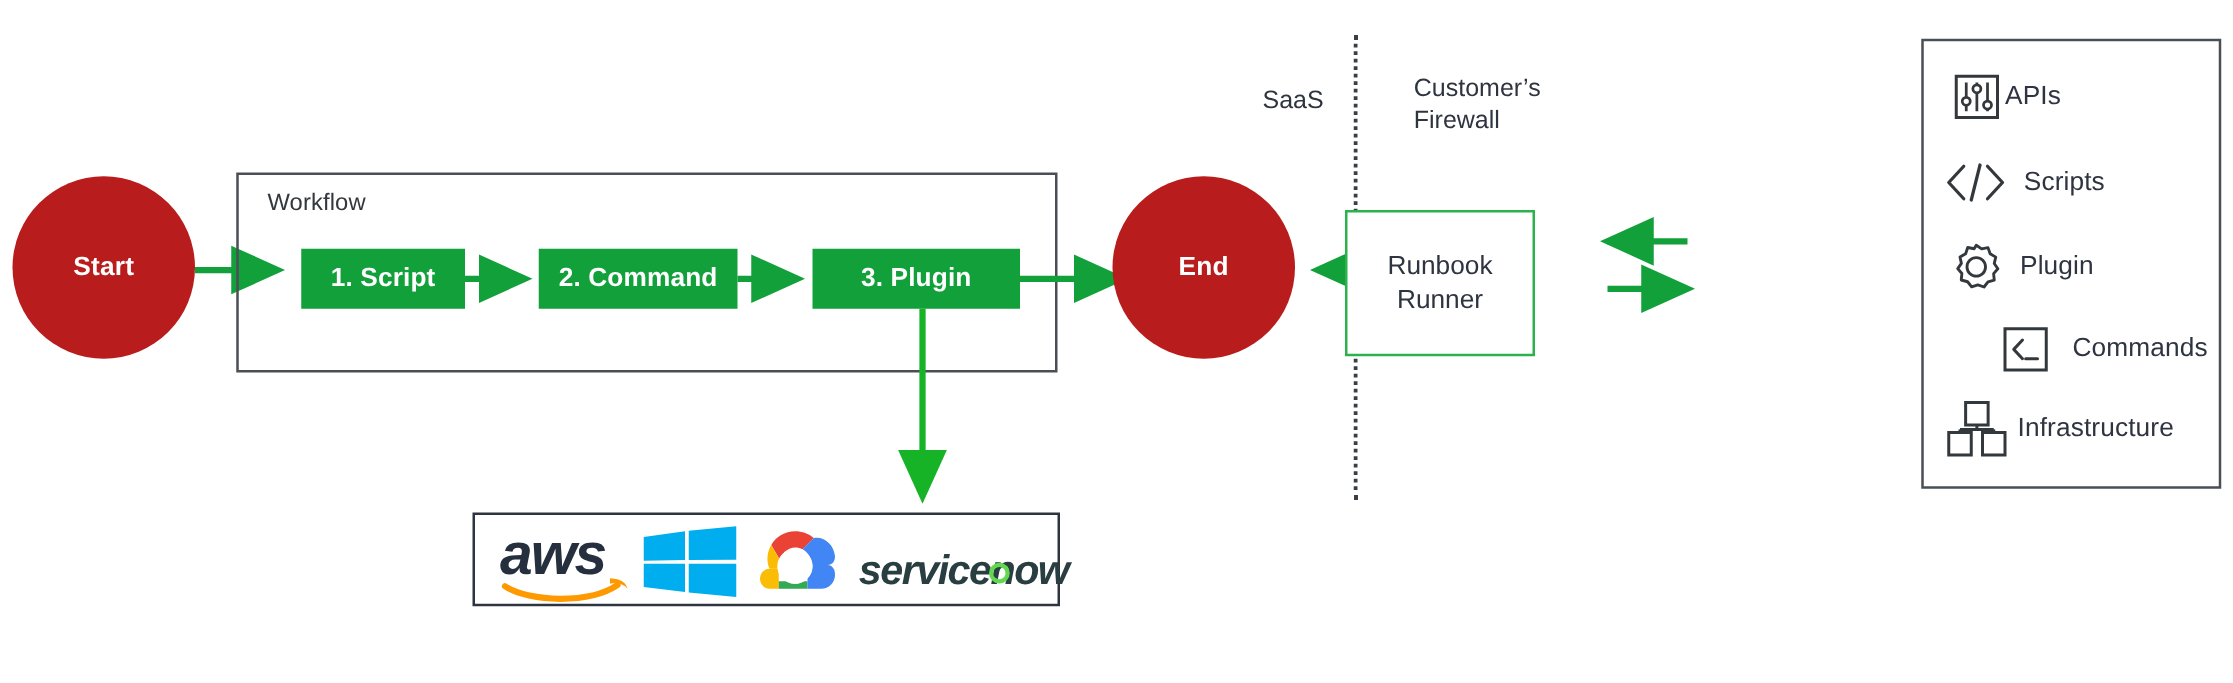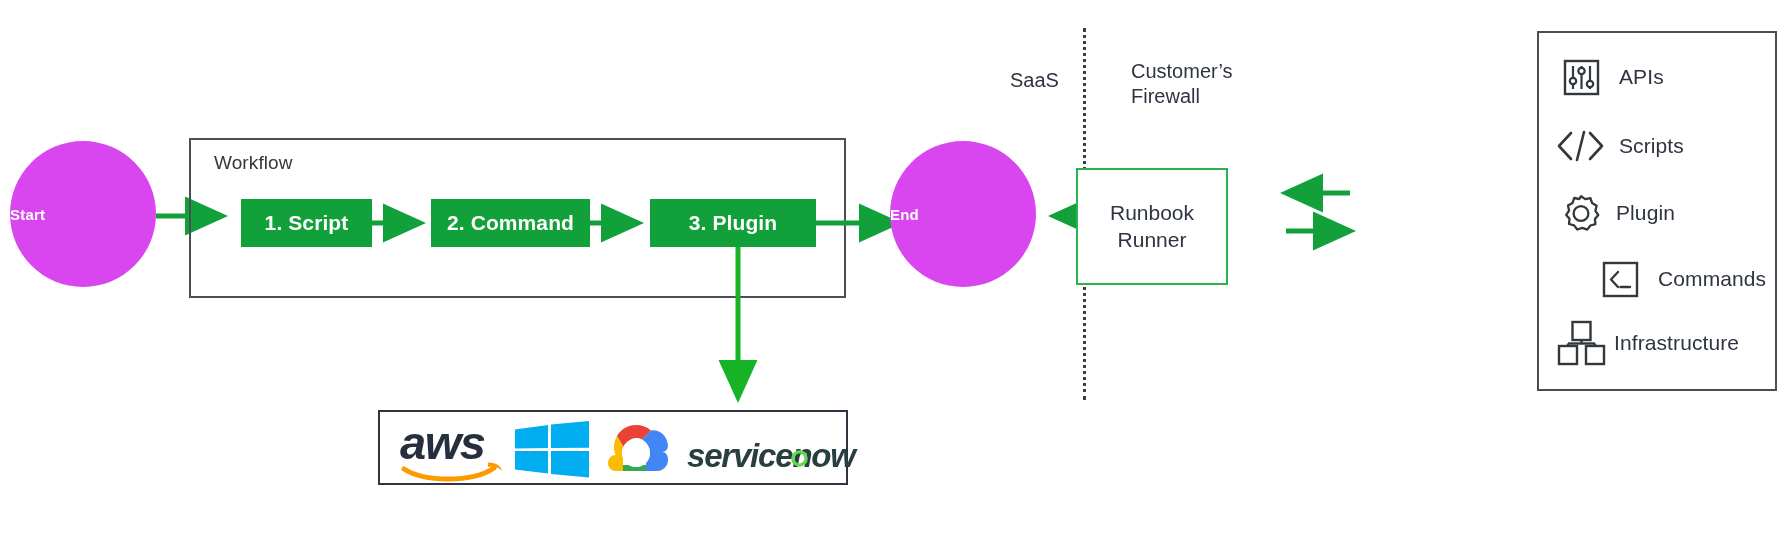--- a/index.html
+++ b/index.html
@@ -5,23 +5,23 @@
   html,body{margin:0;padding:0;background:#ffffff;}
   body{width:1786px;height:546px;position:relative;overflow:hidden;
        font-family:"Liberation Sans","DejaVu Sans",sans-serif;
        color:#2e3440;-webkit-font-smoothing:antialiased;}
   .stage{position:absolute;left:0;top:0;width:1786px;height:546px;}
   .abs{position:absolute;}
 
   
   .node-circle{
     border-radius:50%;
-    background:#d946ef;
-    display:flex;align-items:center;
-    color:#ffffff;font-weight:bold;font-size:15px;letter-spacing:.2px;
+    background:#b91c1c;
+    display:flex;align-items:center;justify-content:center;
+    color:#ffffff;font-weight:bold;font-size:21px;letter-spacing:.2px;
   }
 
   
   .workflow-box{
     border:2.5px solid #4a4f55;
     background:transparent;
     box-sizing:border-box;
   }
   .workflow-title{
     font-size:19px;color:#33383d;font-weight:400;letter-spacing:.1px;
@@ -205,21 +205,21 @@
   <div class="abs icon-row" style="left:1563px;top:56px;width:200px;height:42px;">
     <svg style="width:37px;height:37px;" viewBox="0 0 37 37">
       <rect x="2" y="2" width="33" height="33" fill="none" stroke="#33383d" stroke-width="2.4"></rect>
       <line x1="10" y1="7" x2="10" y2="30" stroke="#33383d" stroke-width="2.2"></line>
       <line x1="18.5" y1="7" x2="18.5" y2="30" stroke="#33383d" stroke-width="2.2"></line>
       <line x1="27" y1="7" x2="27" y2="30" stroke="#33383d" stroke-width="2.2"></line>
       <circle cx="10" cy="22" r="3.2" fill="#fff" stroke="#33383d" stroke-width="2.2"></circle>
       <circle cx="18.5" cy="12" r="3.2" fill="#fff" stroke="#33383d" stroke-width="2.2"></circle>
       <circle cx="27" cy="25" r="3.2" fill="#fff" stroke="#33383d" stroke-width="2.2"></circle>
     </svg>
-    <span class="icon-label" style="margin-left:19px;">APIs</span>
+    <span class="icon-label" style="margin-left:4px;">APIs</span>
   </div>
 
   <div class="abs icon-row" style="left:1556px;top:125px;width:210px;height:42px;">
     <svg style="width:50px;height:34px;" viewBox="0 0 50 34">
       <polyline points="15,4 3,17 15,30" fill="none" stroke="#33383d" stroke-width="2.6" stroke-linecap="round" stroke-linejoin="round"></polyline>
       <line x1="28" y1="3" x2="21" y2="31" stroke="#33383d" stroke-width="2.6" stroke-linecap="round"></line>
       <polyline points="34,4 46,17 34,30" fill="none" stroke="#33383d" stroke-width="2.6" stroke-linecap="round" stroke-linejoin="round"></polyline>
     </svg>
     <span class="icon-label" style="margin-left:13px;">Scripts</span>
   </div>

